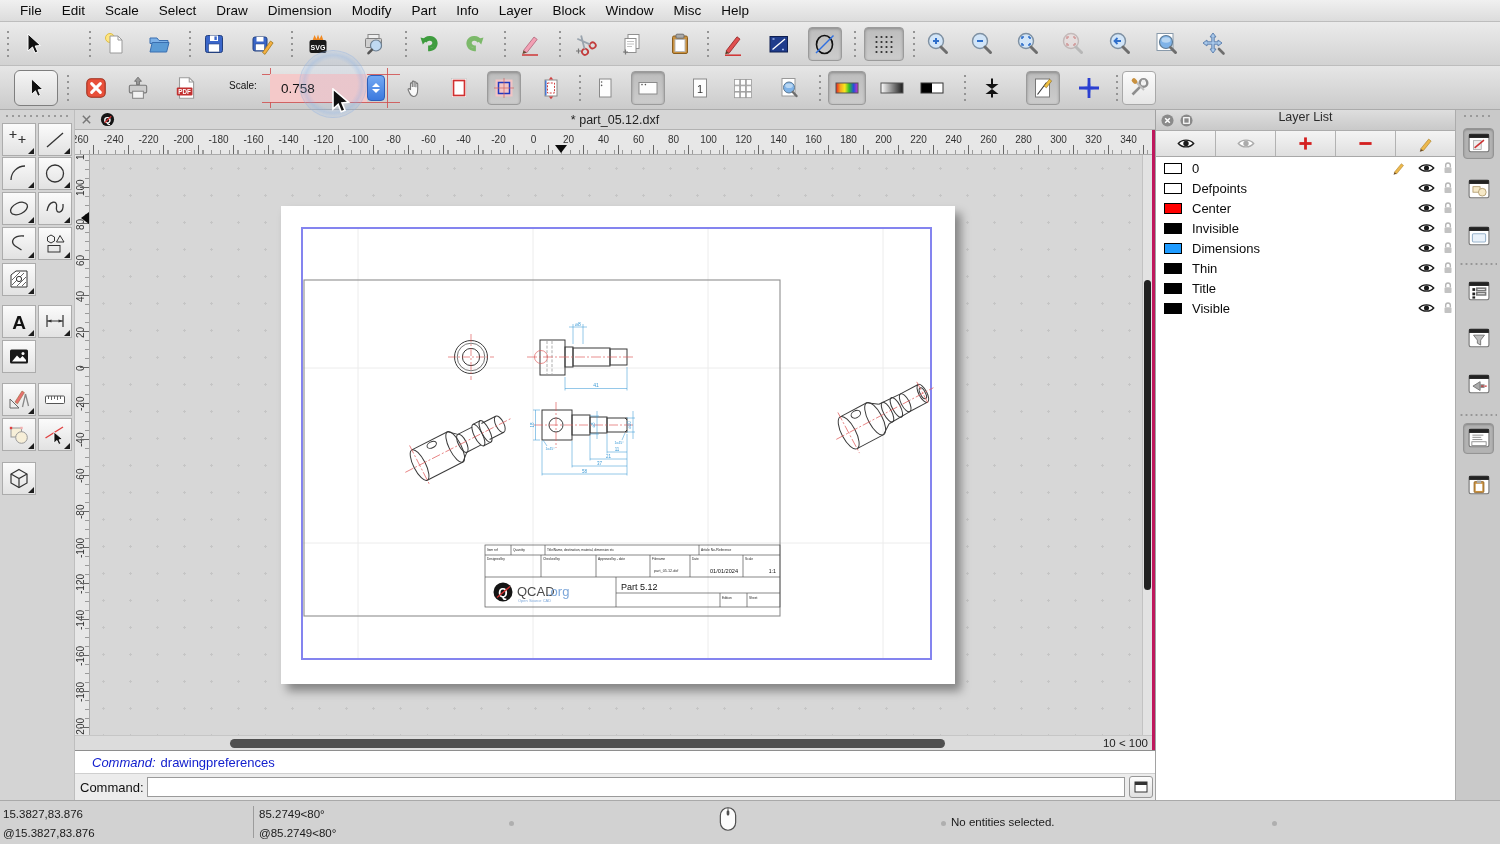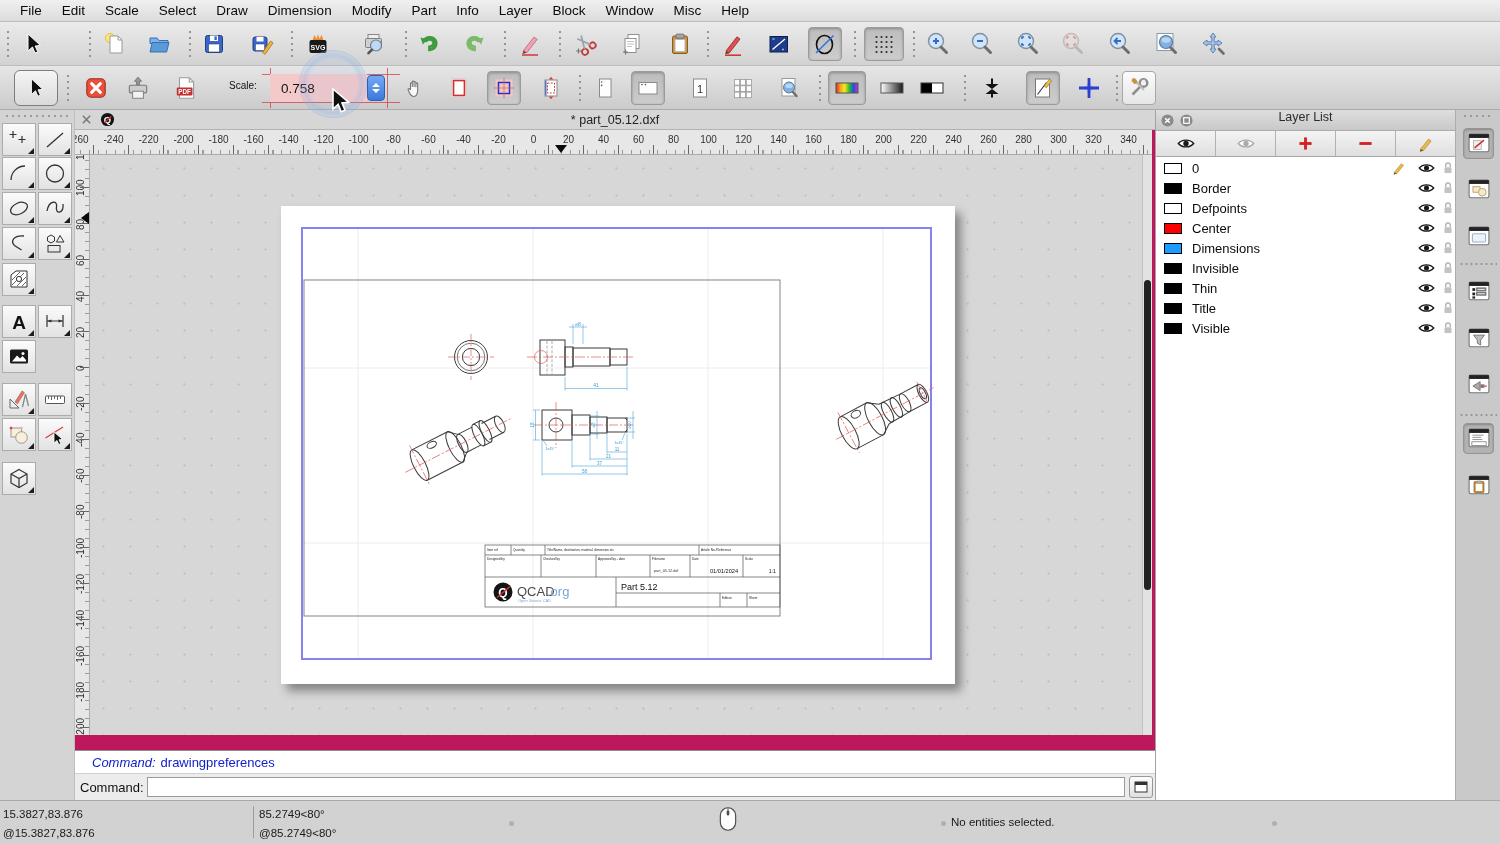--- a/index.html
+++ b/index.html
@@ -839,20 +839,24 @@
           <text x="266" y="390" font-size="13" fill="#7DA7D9">.org</text>
           <text x="237" y="396" font-size="4" fill="#7DA7D9">Open Source CAD</text>
         </g>
       </svg>
     </div>
   </div>
 
   <div class="vscroll">
       <div class="vthumb"></div>
     </div>
+  <div class="hstrip">
+    <div class="hthumb"></div>
+    <span class="gridstat">10 &lt; 100</span>
+  </div>
 
   <div class="cmdhist">
     <span style="font-style:italic">Command:</span>
     <span style="margin-left:5px">drawingpreferences</span>
   </div>
   <div class="cmdline">
     <span style="margin-left:5px">Command:</span>
     <input class="cmdinput" type="text" value="" style="">
     <div class="cmdbtn">
         <svg width="14" height="12" viewBox="0 0 14 12">
@@ -922,36 +926,20 @@
             </svg>
           </span>
         <span class="rowlock">
             <svg width="12" height="14" viewBox="0 0 14 18">
               <path d="M4 8 V5.5 a3 3 0 0 1 6 0 V8" fill="none" stroke="#B5B5B5" stroke-width="1.8"></path>
               <rect x="2.5" y="8" width="9" height="7.5" rx="1.5" fill="#C2C2C2"></rect>
             </svg>
           </span>
       </div>
       <div class="lrow">
-        <span class="swatch" style="background-color: rgb(0, 0, 0);"></span>
-        <span class="lname">Border</span>
-        <span class="roweye">
-            <svg width="17" height="12" viewBox="0 0 20 14">
-              <path d="M1.5 7 C5.5 2 14.5 2 18.5 7 C14.5 12 5.5 12 1.5 7 Z" fill="#fff" stroke="#1a1a1a" stroke-width="1.6"></path>
-              <circle cx="10" cy="7" r="3" fill="#1a1a1a"></circle>
-            </svg>
-          </span>
-        <span class="rowlock">
-            <svg width="12" height="14" viewBox="0 0 14 18">
-              <path d="M4 8 V5.5 a3 3 0 0 1 6 0 V8" fill="none" stroke="#B5B5B5" stroke-width="1.8"></path>
-              <rect x="2.5" y="8" width="9" height="7.5" rx="1.5" fill="#C2C2C2"></rect>
-            </svg>
-          </span>
-      </div>
-      <div class="lrow">
         <span class="swatch" style="background-color: rgb(255, 255, 255);"></span>
         <span class="lname">Defpoints</span>
         <span class="roweye">
             <svg width="17" height="12" viewBox="0 0 20 14">
               <path d="M1.5 7 C5.5 2 14.5 2 18.5 7 C14.5 12 5.5 12 1.5 7 Z" fill="#fff" stroke="#1a1a1a" stroke-width="1.6"></path>
               <circle cx="10" cy="7" r="3" fill="#1a1a1a"></circle>
             </svg>
           </span>
         <span class="rowlock">
             <svg width="12" height="14" viewBox="0 0 14 18">
@@ -970,38 +958,38 @@
             </svg>
           </span>
         <span class="rowlock">
             <svg width="12" height="14" viewBox="0 0 14 18">
               <path d="M4 8 V5.5 a3 3 0 0 1 6 0 V8" fill="none" stroke="#B5B5B5" stroke-width="1.8"></path>
               <rect x="2.5" y="8" width="9" height="7.5" rx="1.5" fill="#C2C2C2"></rect>
             </svg>
           </span>
       </div>
       <div class="lrow">
-        <span class="swatch" style="background-color: rgb(30, 155, 255);"></span>
-        <span class="lname">Dimensions</span>
+        <span class="swatch" style="background-color: rgb(0, 0, 0);"></span>
+        <span class="lname">Invisible</span>
         <span class="roweye">
             <svg width="17" height="12" viewBox="0 0 20 14">
               <path d="M1.5 7 C5.5 2 14.5 2 18.5 7 C14.5 12 5.5 12 1.5 7 Z" fill="#fff" stroke="#1a1a1a" stroke-width="1.6"></path>
               <circle cx="10" cy="7" r="3" fill="#1a1a1a"></circle>
             </svg>
           </span>
         <span class="rowlock">
             <svg width="12" height="14" viewBox="0 0 14 18">
               <path d="M4 8 V5.5 a3 3 0 0 1 6 0 V8" fill="none" stroke="#B5B5B5" stroke-width="1.8"></path>
               <rect x="2.5" y="8" width="9" height="7.5" rx="1.5" fill="#C2C2C2"></rect>
             </svg>
           </span>
       </div>
       <div class="lrow">
-        <span class="swatch" style="background-color: rgb(0, 0, 0);"></span>
-        <span class="lname">Invisible</span>
+        <span class="swatch" style="background-color: rgb(30, 155, 255);"></span>
+        <span class="lname">Dimensions</span>
         <span class="roweye">
             <svg width="17" height="12" viewBox="0 0 20 14">
               <path d="M1.5 7 C5.5 2 14.5 2 18.5 7 C14.5 12 5.5 12 1.5 7 Z" fill="#fff" stroke="#1a1a1a" stroke-width="1.6"></path>
               <circle cx="10" cy="7" r="3" fill="#1a1a1a"></circle>
             </svg>
           </span>
         <span class="rowlock">
             <svg width="12" height="14" viewBox="0 0 14 18">
               <path d="M4 8 V5.5 a3 3 0 0 1 6 0 V8" fill="none" stroke="#B5B5B5" stroke-width="1.8"></path>
               <rect x="2.5" y="8" width="9" height="7.5" rx="1.5" fill="#C2C2C2"></rect>

